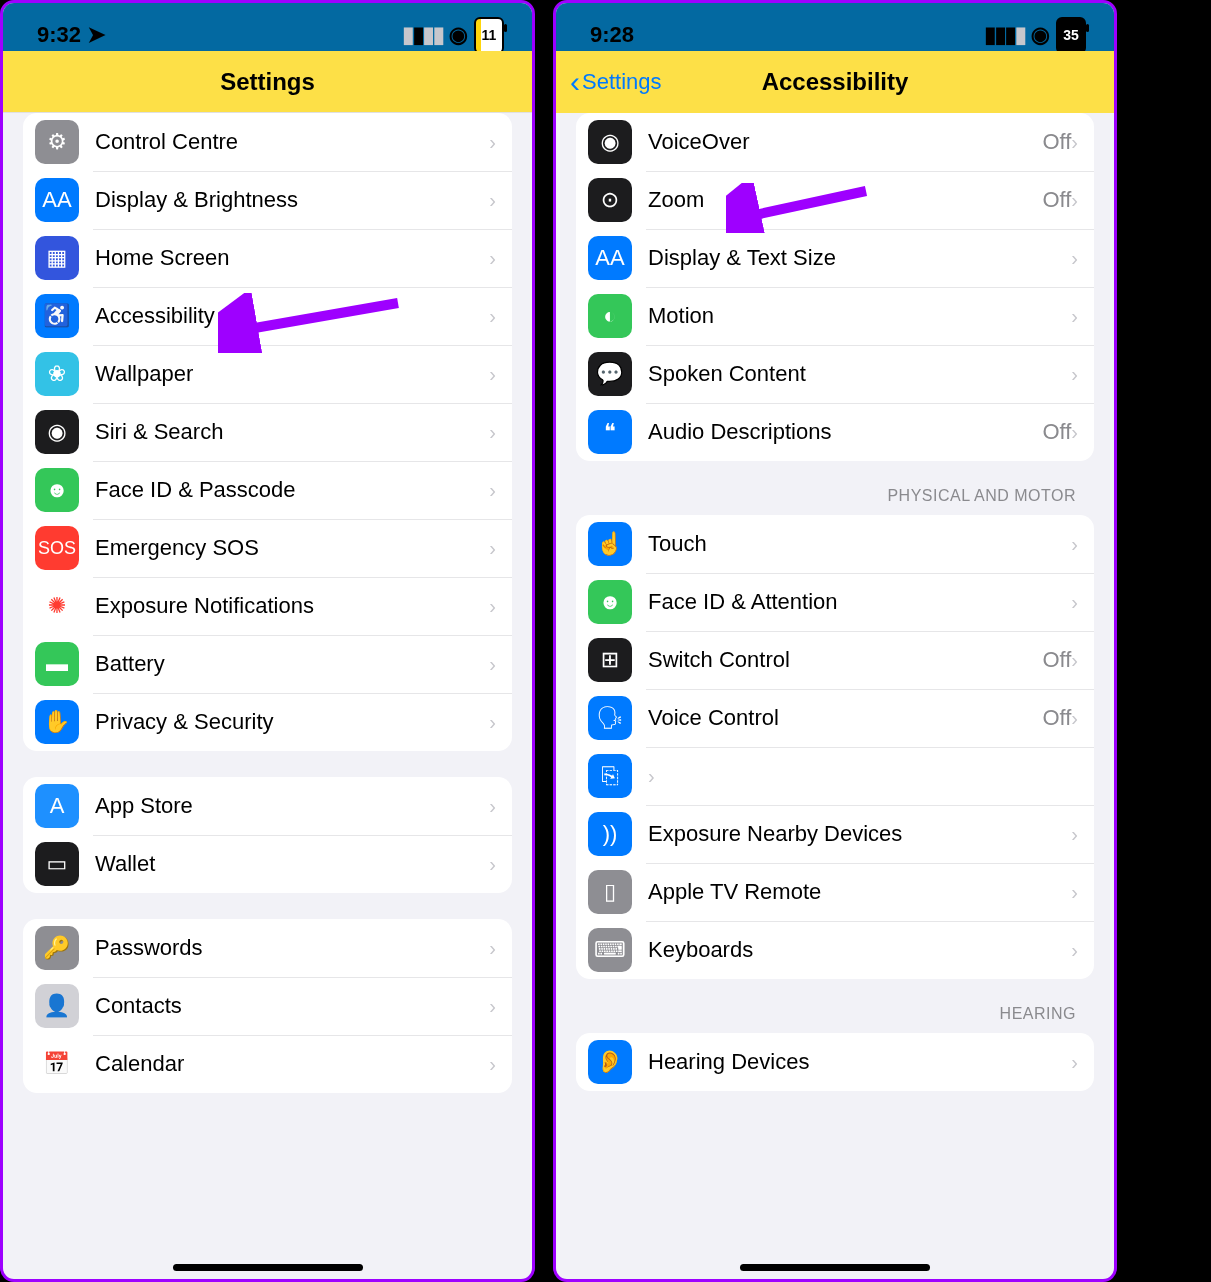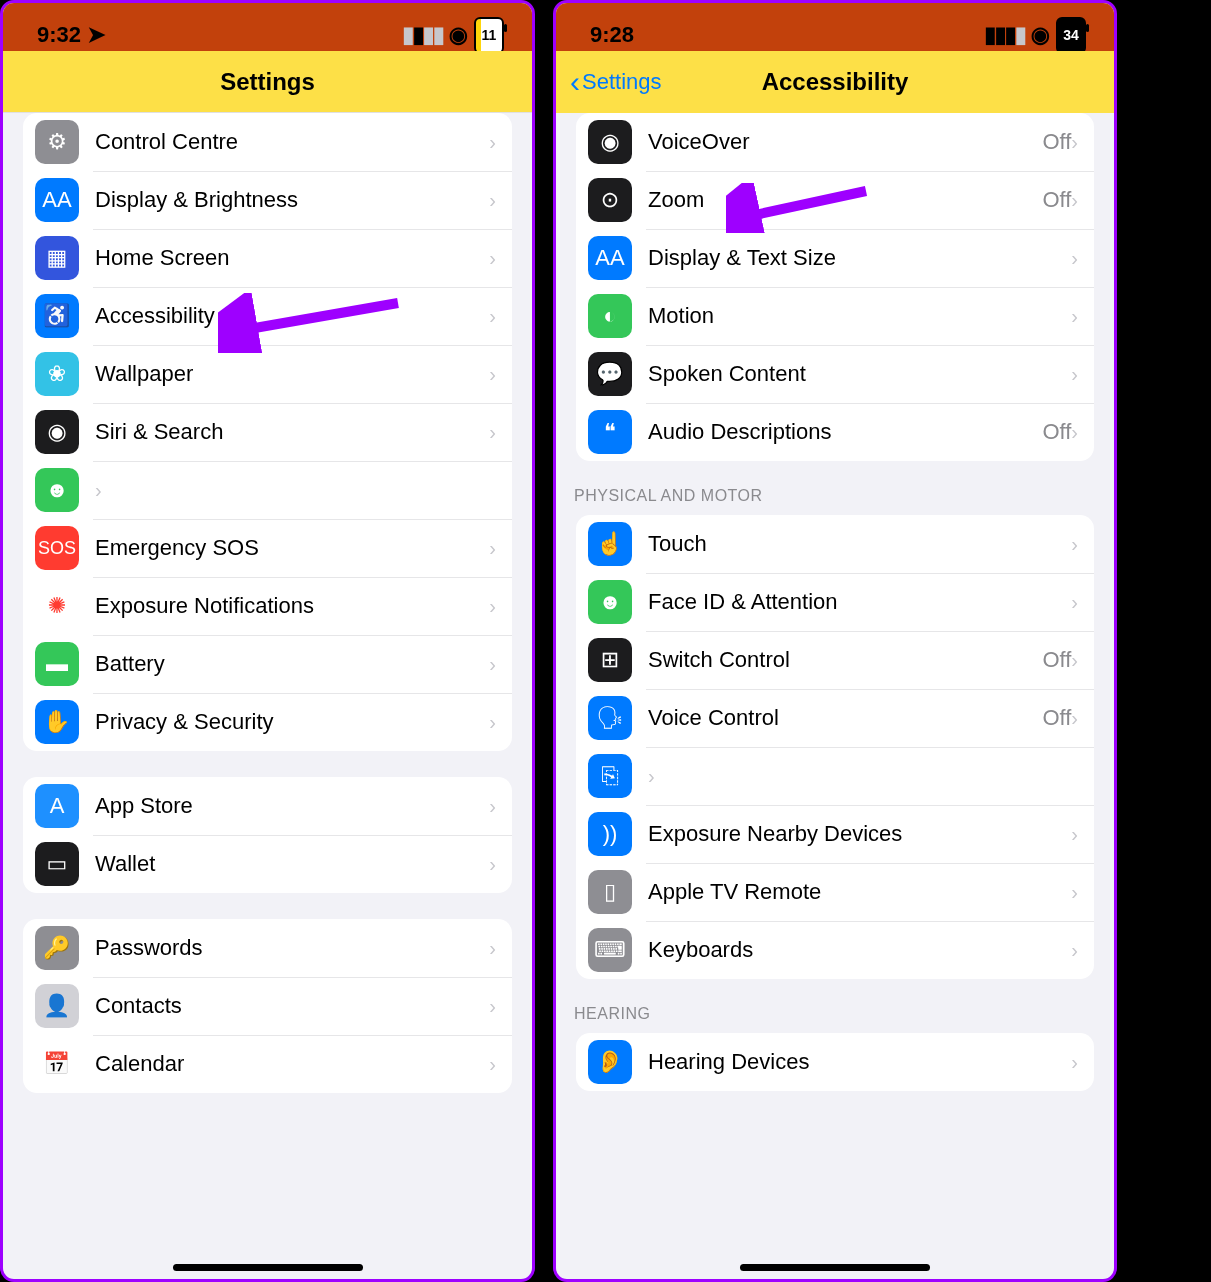--- a/index.html
+++ b/index.html
@@ -22,21 +22,21 @@
   .phone.left { width: 535px; }
   .phone.right { width: 564px; }
   .status-bar {
     height: 48px;
     display: flex;
     align-items: center;
     justify-content: space-between;
     padding: 16px 28px 0 34px;
     font-size: 22px;
     font-weight: 600;
-    background: #c2410c;
+    background: #0369a1;
     color: #000;
   }
   .status-right { display: flex; align-items: center; gap: 6px; }
   .nav-bar {
     height: 62px;
     display: flex;
     align-items: center;
     justify-content: center;
     position: relative;
     border-bottom: 1px solid #e0e0e2;
@@ -61,22 +61,23 @@
     background: #fff;
     border-radius: 14px;
     margin: 10px 20px 26px 20px;
     overflow: hidden;
   }
   .group.tight-top { margin-top: 0; }
   .section-header {
     font-size: 16px;
     color: #8a8a8e;
     letter-spacing: 0.5px;
-    margin: 12px 38px 8px 18px;
+    margin: 12px 38px 8px 52px;
     text-transform: uppercase;
+    text-align: right;
   }
   .row {
     display: flex;
     align-items: center;
     min-height: 58px;
     padding: 6px 16px 6px 12px;
     position: relative;
     cursor: pointer;
   }
   .row + .row::before {
@@ -182,20 +183,21 @@
           <span class="row-label">Wallpaper</span>
           <span class="chevron">›</span>
         </div>
         <div class="row">
           <div class="row-icon" style="background: rgb(28, 28, 30);">◉</div>
           <span class="row-label">Siri &amp; Search</span>
           <span class="chevron">›</span>
         </div>
         <div class="row">
           <div class="row-icon" style="background: rgb(52, 199, 89);">☻</div>
+          <span class="row-label">Face ID &amp; Passcode</span>
           <span class="chevron">›</span>
         </div>
         <div class="row">
           <div class="row-icon" style="background: rgb(255, 59, 48); font-size: 18px;">SOS</div>
           <span class="row-label">Emergency SOS</span>
           <span class="chevron">›</span>
         </div>
         <div class="row">
           <div class="row-icon" style="background: rgb(255, 255, 255); color: rgb(255, 59, 48);">✺</div>
           <span class="row-label">Exposure Notifications</span>
@@ -252,21 +254,21 @@
   </svg>
   <div class="home-indicator"></div>
 </div>
 
 <div class="phone right" style="position:relative;">
   <div class="status-bar">
     <span>9:28</span>
     <span class="status-right">
       <span style="letter-spacing:-2px;">▮▮▮<span style="color:#c7c7cc">▮</span></span>
       <span style="font-size:22px;">◉</span>
-      <span class="battery-pill dark">34</span>
+      <span class="battery-pill dark">35</span>
     </span>
   </div>
   <div class="nav-bar no-border">
     <div class="nav-back">
       <span style="font-size:30px;font-weight:300;">‹</span>
       <span>Settings</span>
     </div>
     <span class="nav-title">Accessibility</span>
   </div>
   <div class="scroll" id="right-scroll" style="position:relative;">

